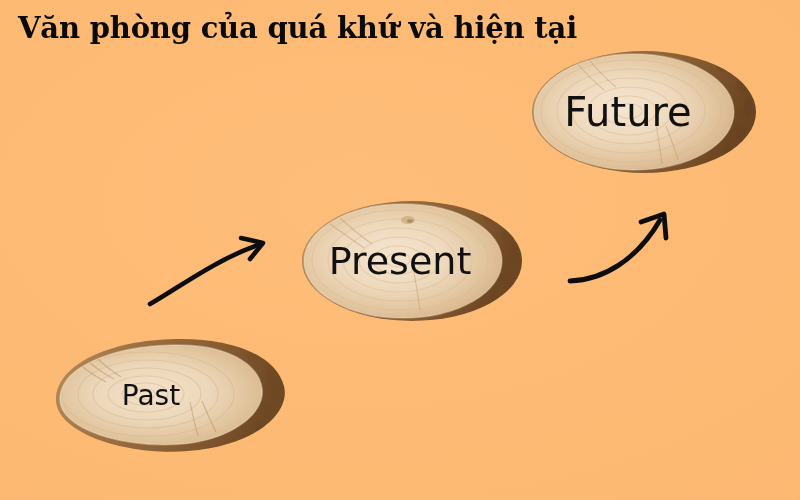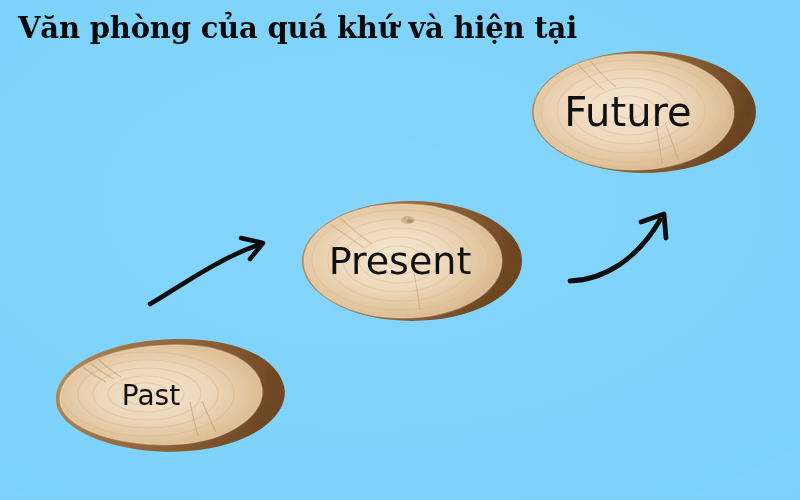--- a/index.html
+++ b/index.html
@@ -10,21 +10,21 @@
     width: 800px;
     height: 500px;
     overflow: hidden;
     font-family: "Liberation Sans", sans-serif;
   }
 
   #stage {
     position: relative;
     width: 800px;
     height: 500px;
-    background: #7dd3fc;
+    background: #fdba74;
     overflow: hidden;
   }
 
   
   #bg-texture {
     position: absolute;
     inset: 0;
     pointer-events: none;
     background-image:
       repeating-linear-gradient(0deg,   rgba(255,255,255,0.025) 0 1px, rgba(0,0,0,0.018) 1px 2px),

